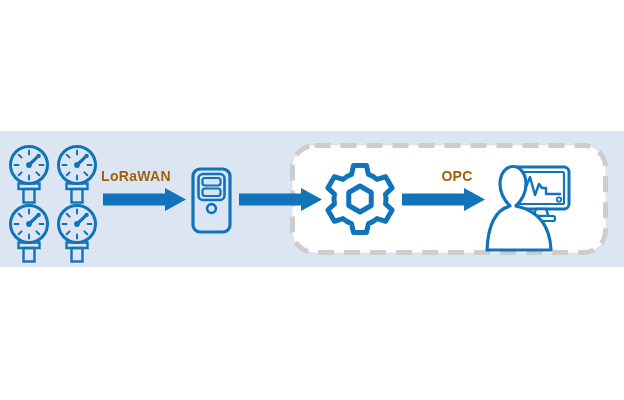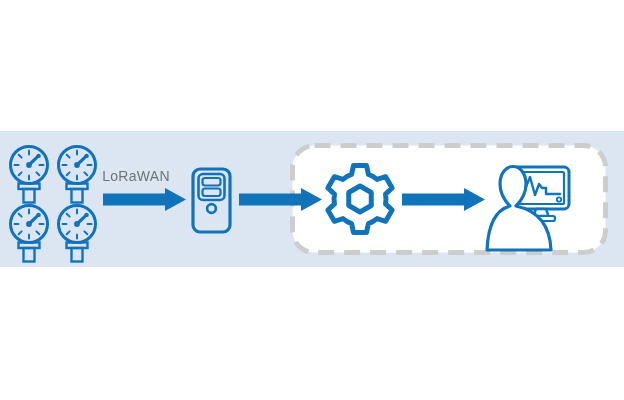--- a/index.html
+++ b/index.html
@@ -23,23 +23,23 @@
     position: absolute;
     left: 0;
     top: 0;
   }
   .flow-label {
     position: absolute;
     top: 167px;
     width: 140px;
     text-align: center;
     font-size: 14px;
-    font-weight: normal;
+    font-weight: bold;
     letter-spacing: 0.3px;
-    color: #737373;
+    color: #a16207;
     line-height: 18px;
     user-select: none;
   }
   #lorawan-label { left: 66px; }
   #mqtt-label   { left: 193px; }
   #opc-label    { left: 387px; }
 </style>
 </head>
 <body>
 
@@ -115,14 +115,15 @@
            C503,199 500,192 500,184
            C500,173.5 506,166.5 513,166.5
            C520,166.5 526,173.5 526,184
            C526,192 523,199 516,206
            C539,211 550,226 551,250
            Z"></path>
     </g>
   </svg>
 
   <div class="flow-label" id="lorawan-label">LoRaWAN</div>
+  <div class="flow-label" id="opc-label">OPC</div>
 
 </div>
 
 </body></html>

